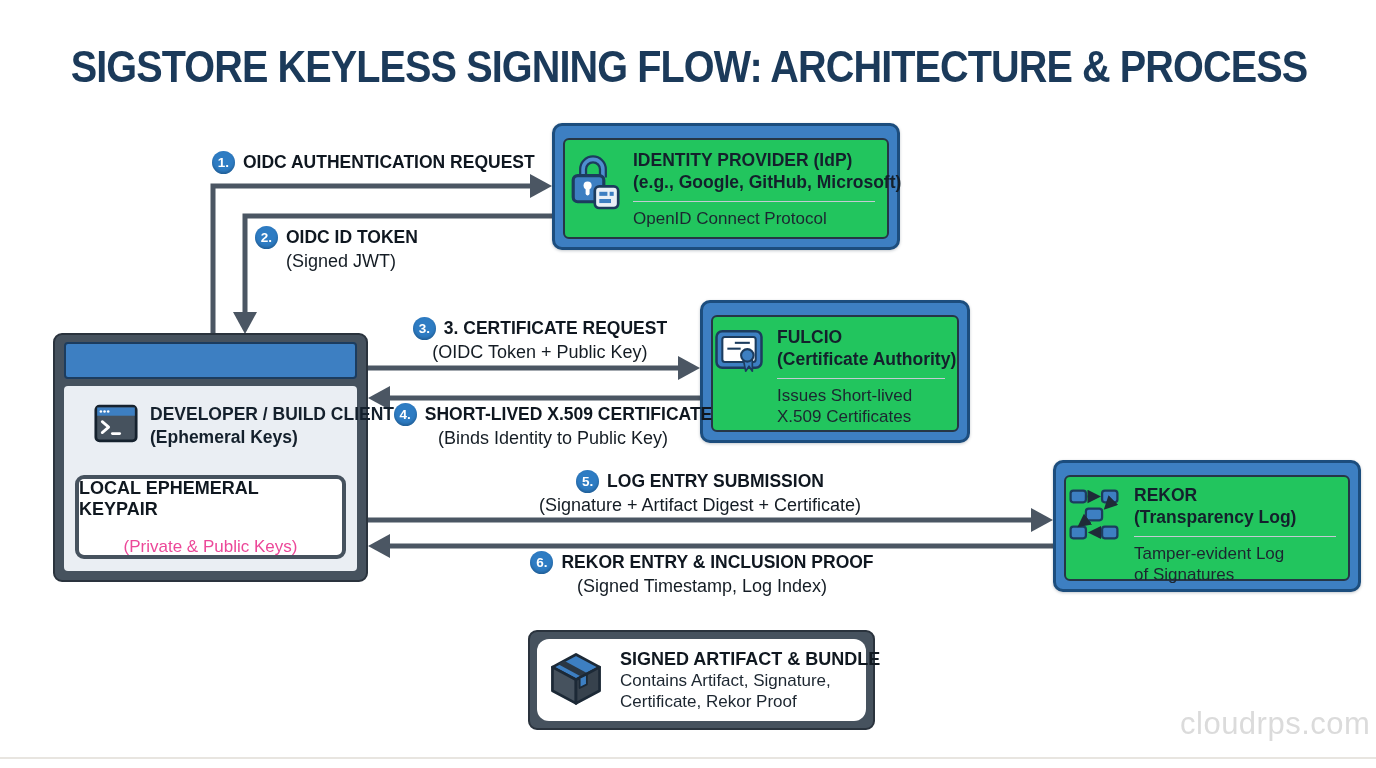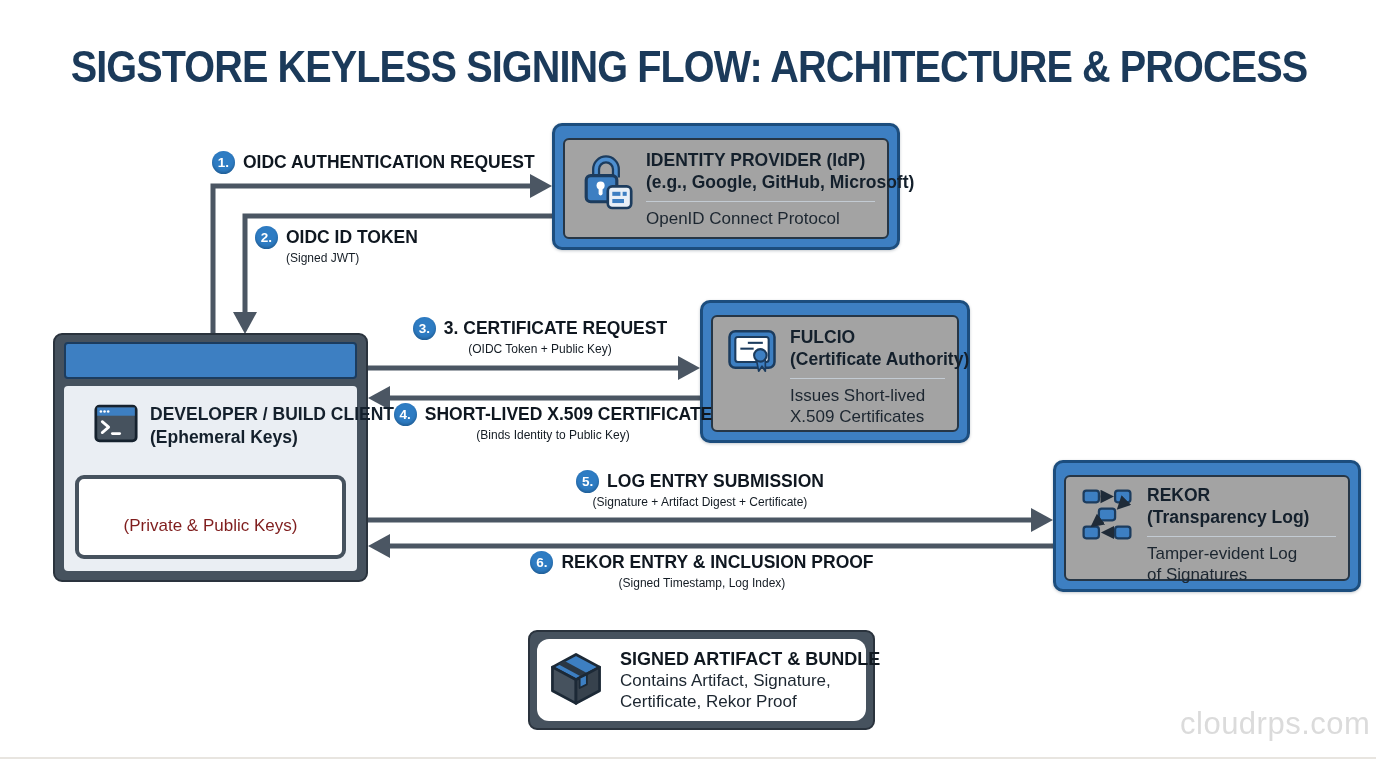--- a/index.html
+++ b/index.html
@@ -14,22 +14,22 @@
   }
   .page-title span { display:inline-block; transform:scaleX(0.90); letter-spacing:-1px; white-space:nowrap; }
 
   
   .blue-node {
     position:absolute; background:#3d7fc2; border:3px solid #1c4d7d;
     border-radius:10px; box-sizing:border-box; box-shadow:0 1px 3px rgba(20,40,60,.25);
   }
   .blue-node .inner {
     position:absolute; left:8px; right:8px; top:12px; bottom:8px;
-    background:#a3a3a3; border:2px solid #263646; border-radius:6px;
-    box-sizing:border-box; padding:9px 10px 6px 14px;
+    background:#22c55e; border:2px solid #263646; border-radius:6px;
+    box-sizing:border-box; padding:9px 10px 6px 1px;
   }
   .node-row { display:flex; gap:13px; }
   .icon-col { flex:0 0 auto; padding-top:2px; }
   .node-col { flex:1 1 auto; min-width:0; }
   .t1, .t2 { font-weight:bold; font-size:17.5px; line-height:1.28; color:#14202c; white-space:nowrap; }
   .divider { height:1px; background:#c3cbd3; margin:7px 2px 6px 0; }
   .sub { font-size:17px; line-height:1.24; color:#1c2630; white-space:nowrap; }
 
   
   .dev-node {
@@ -45,39 +45,39 @@
     background:#eaeef3; border-radius:4px;
   }
   .dev-head { display:flex; gap:12px; padding:17px 10px 0 30px; align-items:flex-start; }
   .dev-title1, .dev-title2 { font-weight:bold; font-size:17.5px; line-height:1.3; color:#14202c; white-space:nowrap; }
   .keypair {
     position:absolute; left:11px; right:11px; top:89px; height:84px;
     background:#fff; border:4px solid #46525e; border-radius:9px; box-sizing:border-box;
     display:flex; flex-direction:column; align-items:center; justify-content:center;
   }
   .kp1 { font-weight:bold; font-size:18px; color:#101820; }
-  .kp2 { font-size:17px; color:#7f1d1d; margin-top:17px; }
+  .kp2 { font-size:17px; color:#ec4899; margin-top:17px; }
 
   
   .artifact-node {
     position:absolute; left:528px; top:630px; width:347px; height:100px;
     background:#46525e; border:2px solid #2a333d; border-radius:9px; box-sizing:border-box;
   }
   .artifact-inner {
     position:absolute; left:7px; right:7px; top:7px; bottom:7px;
     background:#fff; border-radius:12px; display:flex; align-items:center;
     gap:15px; padding:0 10px 0 10px; box-sizing:border-box;
   }
   .a1 { font-weight:bold; font-size:18px; line-height:1.25; color:#101820; white-space:nowrap; }
   .a2 { font-size:17px; line-height:1.25; color:#1c2630; white-space:nowrap; }
 
   
   .step { position:absolute; display:flex; flex-direction:column; }
   .step .row1 { display:flex; align-items:center; gap:8px; font-weight:bold; font-size:17.5px; white-space:nowrap; color:#0f1720; }
-  .step .row2 { font-size:12px; margin-top:2px; white-space:nowrap; color:#141c24; }
+  .step .row2 { font-size:18px; margin-top:2px; white-space:nowrap; color:#141c24; }
   .step.center { align-items:center; text-align:center; }
   .badge {
     flex:0 0 23px; width:23px; height:23px; border-radius:50%;
     background:#2e7cc3; color:#fff; font-size:13.5px; font-weight:bold;
     display:flex; align-items:center; justify-content:center;
     box-shadow: inset 0 -2px 3px rgba(10,40,70,.35);
   }
   .indent { margin-left:31px; }
 
   
@@ -212,20 +212,21 @@
             <polyline points="9,20 16,26 9,32" fill="none" stroke="#ffffff" stroke-width="3" stroke-linecap="round" stroke-linejoin="round"></polyline>
             <line x1="20" y1="33" x2="28" y2="33" stroke="#ffffff" stroke-width="3" stroke-linecap="round"></line>
           </svg>
         </div>
         <div>
           <div class="dev-title1">DEVELOPER / BUILD CLIENT</div>
           <div class="dev-title2">(Ephemeral Keys)</div>
         </div>
       </div>
       <div class="keypair">
+        <div class="kp1">LOCAL EPHEMERAL KEYPAIR</div>
         <div class="kp2">(Private &amp; Public Keys)</div>
       </div>
     </div>
   </div>
 
   <div class="artifact-node">
     <div class="artifact-inner">
       <div>
         <svg width="58" height="58" viewBox="0 0 64 64">
           <polygon points="32,6 58,20 32,34 6,20" fill="#3d7fc2" stroke="#1c2936" stroke-width="3" stroke-linejoin="round"></polygon>

